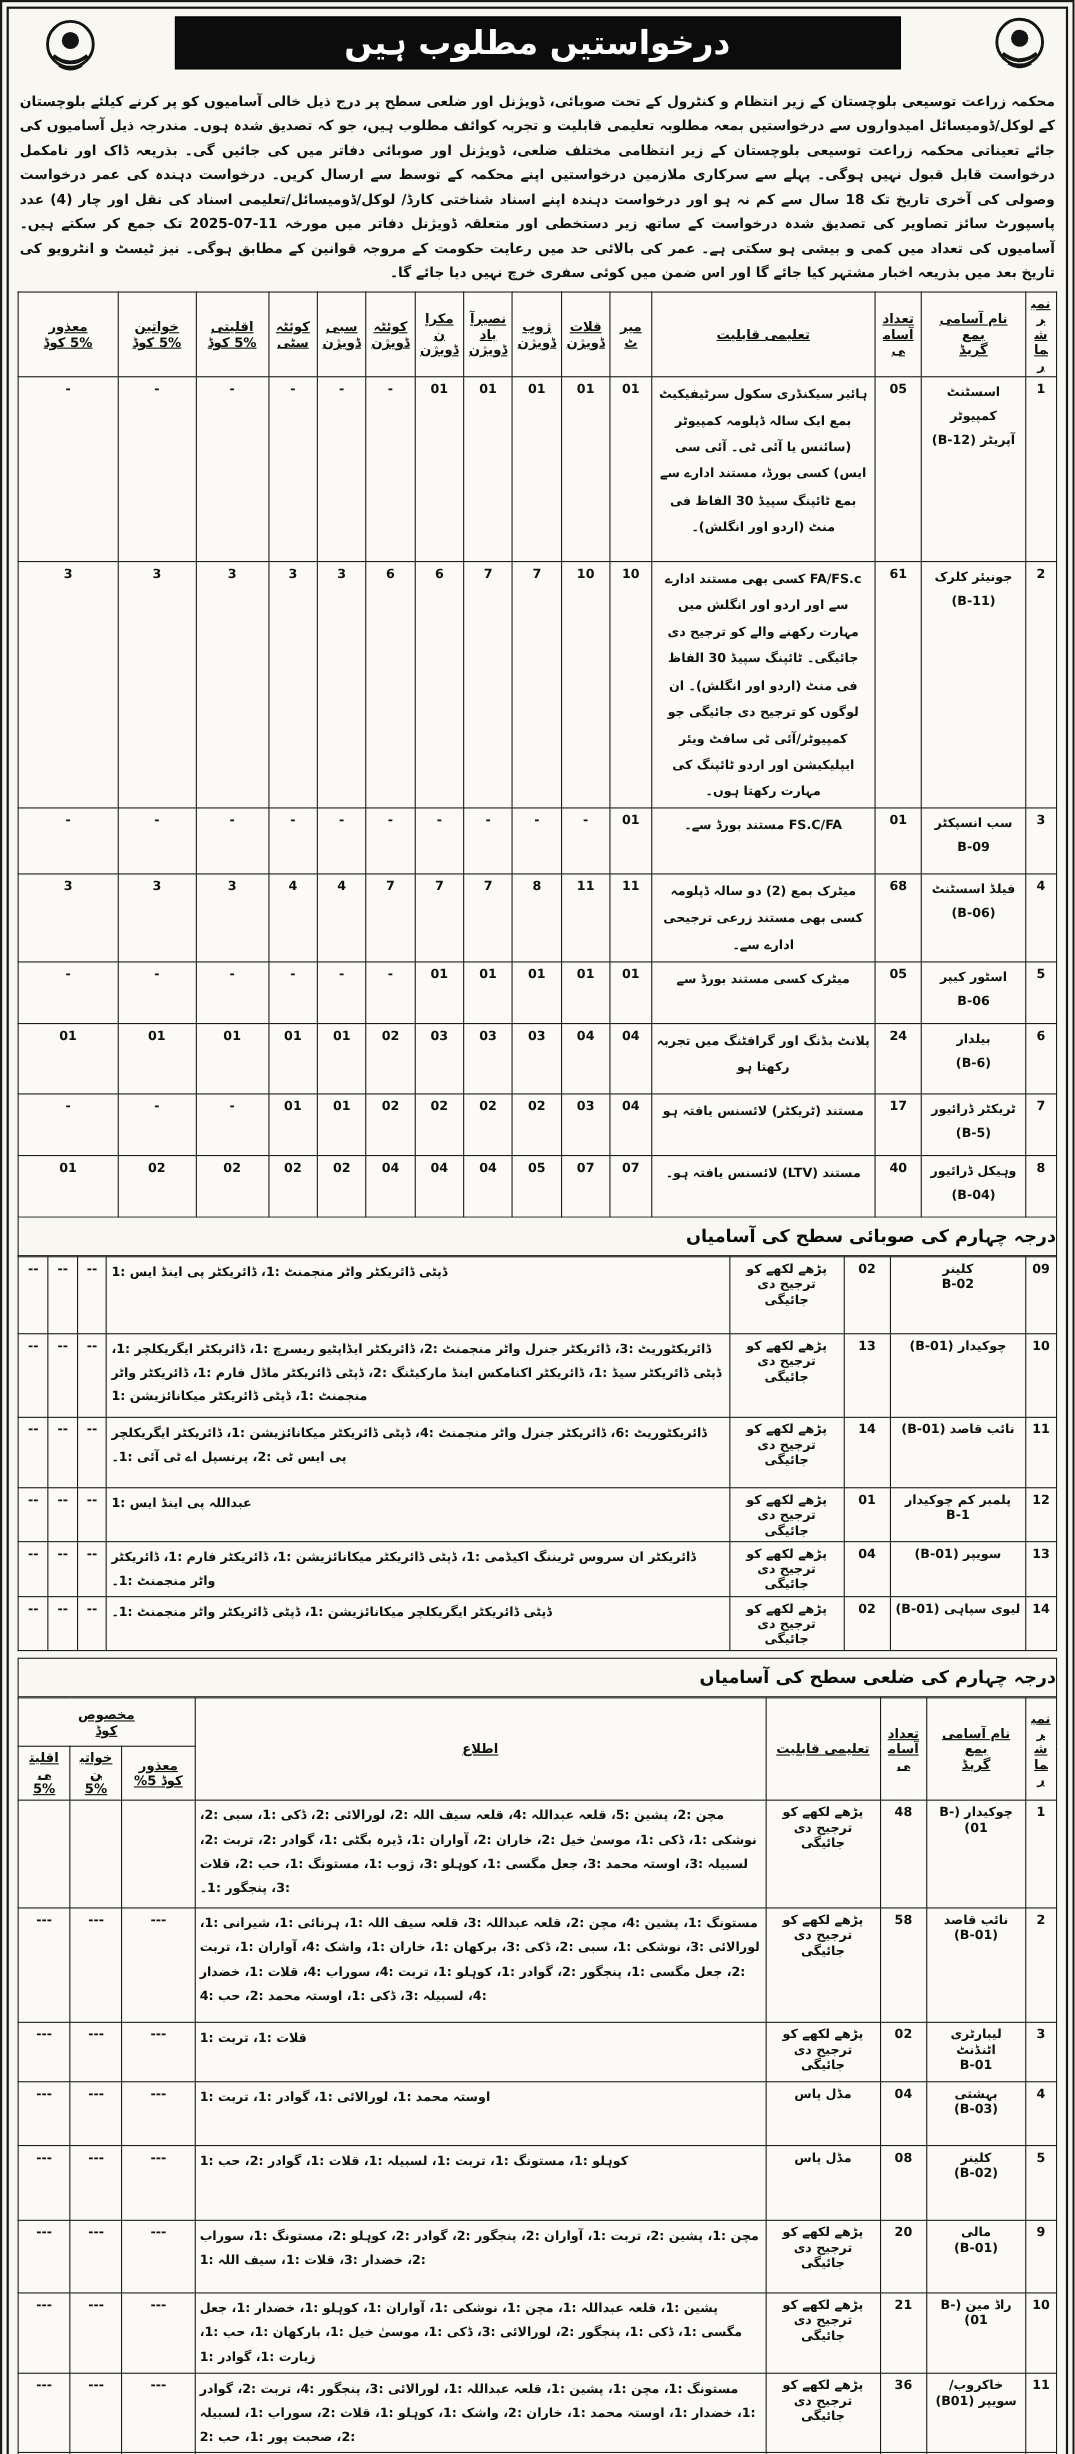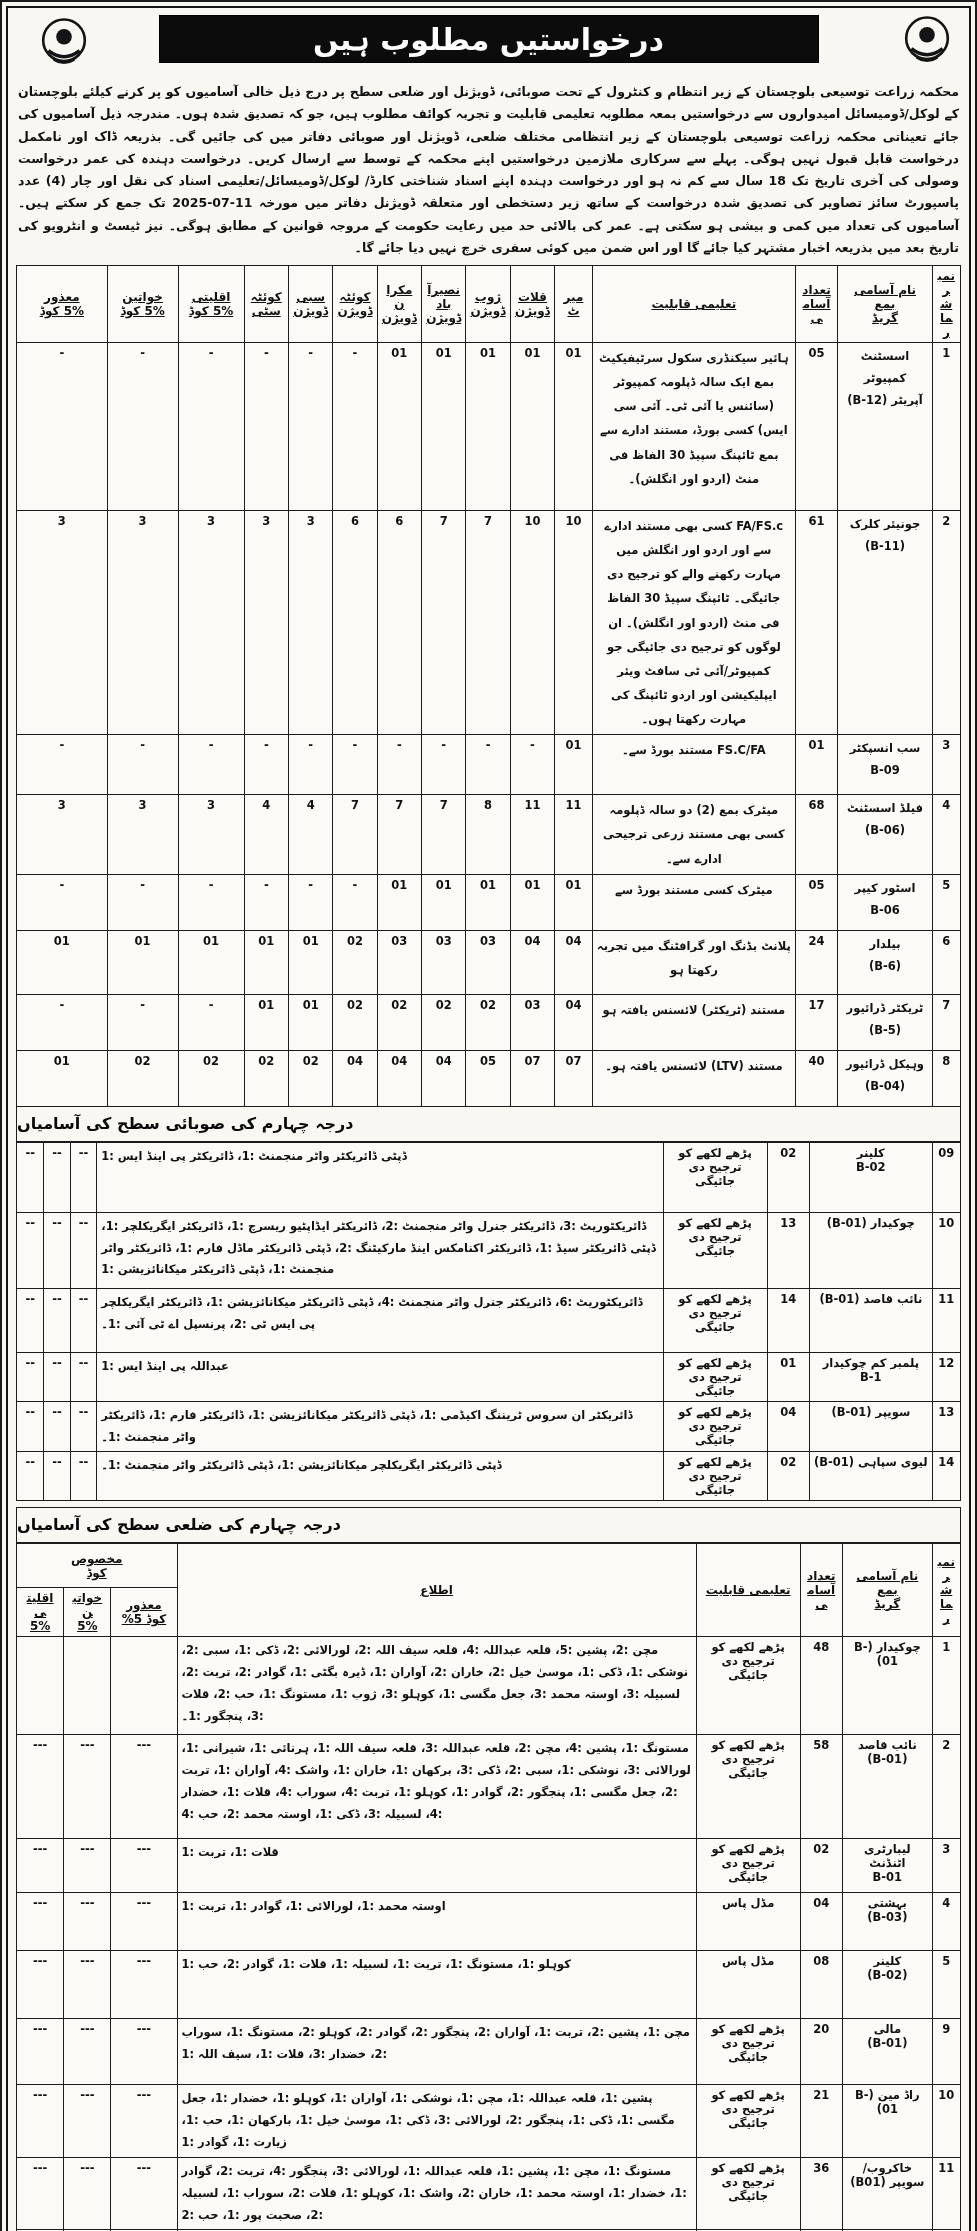--- a/index.html
+++ b/index.html
@@ -75,21 +75,21 @@
   .t3 tbody tr:nth-child(2) { height: 104px; }
   .t3 tbody tr:nth-child(3) { height: 54px; }
   .t3 tbody tr:nth-child(4) { height: 58px; }
   .t3 tbody tr:nth-child(5) { height: 68px; }
   .t3 tbody tr:nth-child(6) { height: 66px; }
   .t3 tbody tr:nth-child(7) { height: 70px; }
   .t3 tbody tr:nth-child(8) { height: 70px; }
   .t3 tbody tr:nth-child(9) { height: 64px; }
   .section-bar {
     border: 1.5px solid #1c1c1c; border-top: none;
-    text-align: left; direction: rtl;
+    text-align: right; direction: rtl;
     font-size: 16px; font-weight: 800; color: #0a0a0a;
     padding: 7px 0 8px 0; background: #f8f7f1;
   }
   .mt { margin-top: 6px; }
   .icon-box { width: 20px; height: 20px; display: inline-flex; }
 </style>
 </head>
 <body>
 
 <div class="page">

